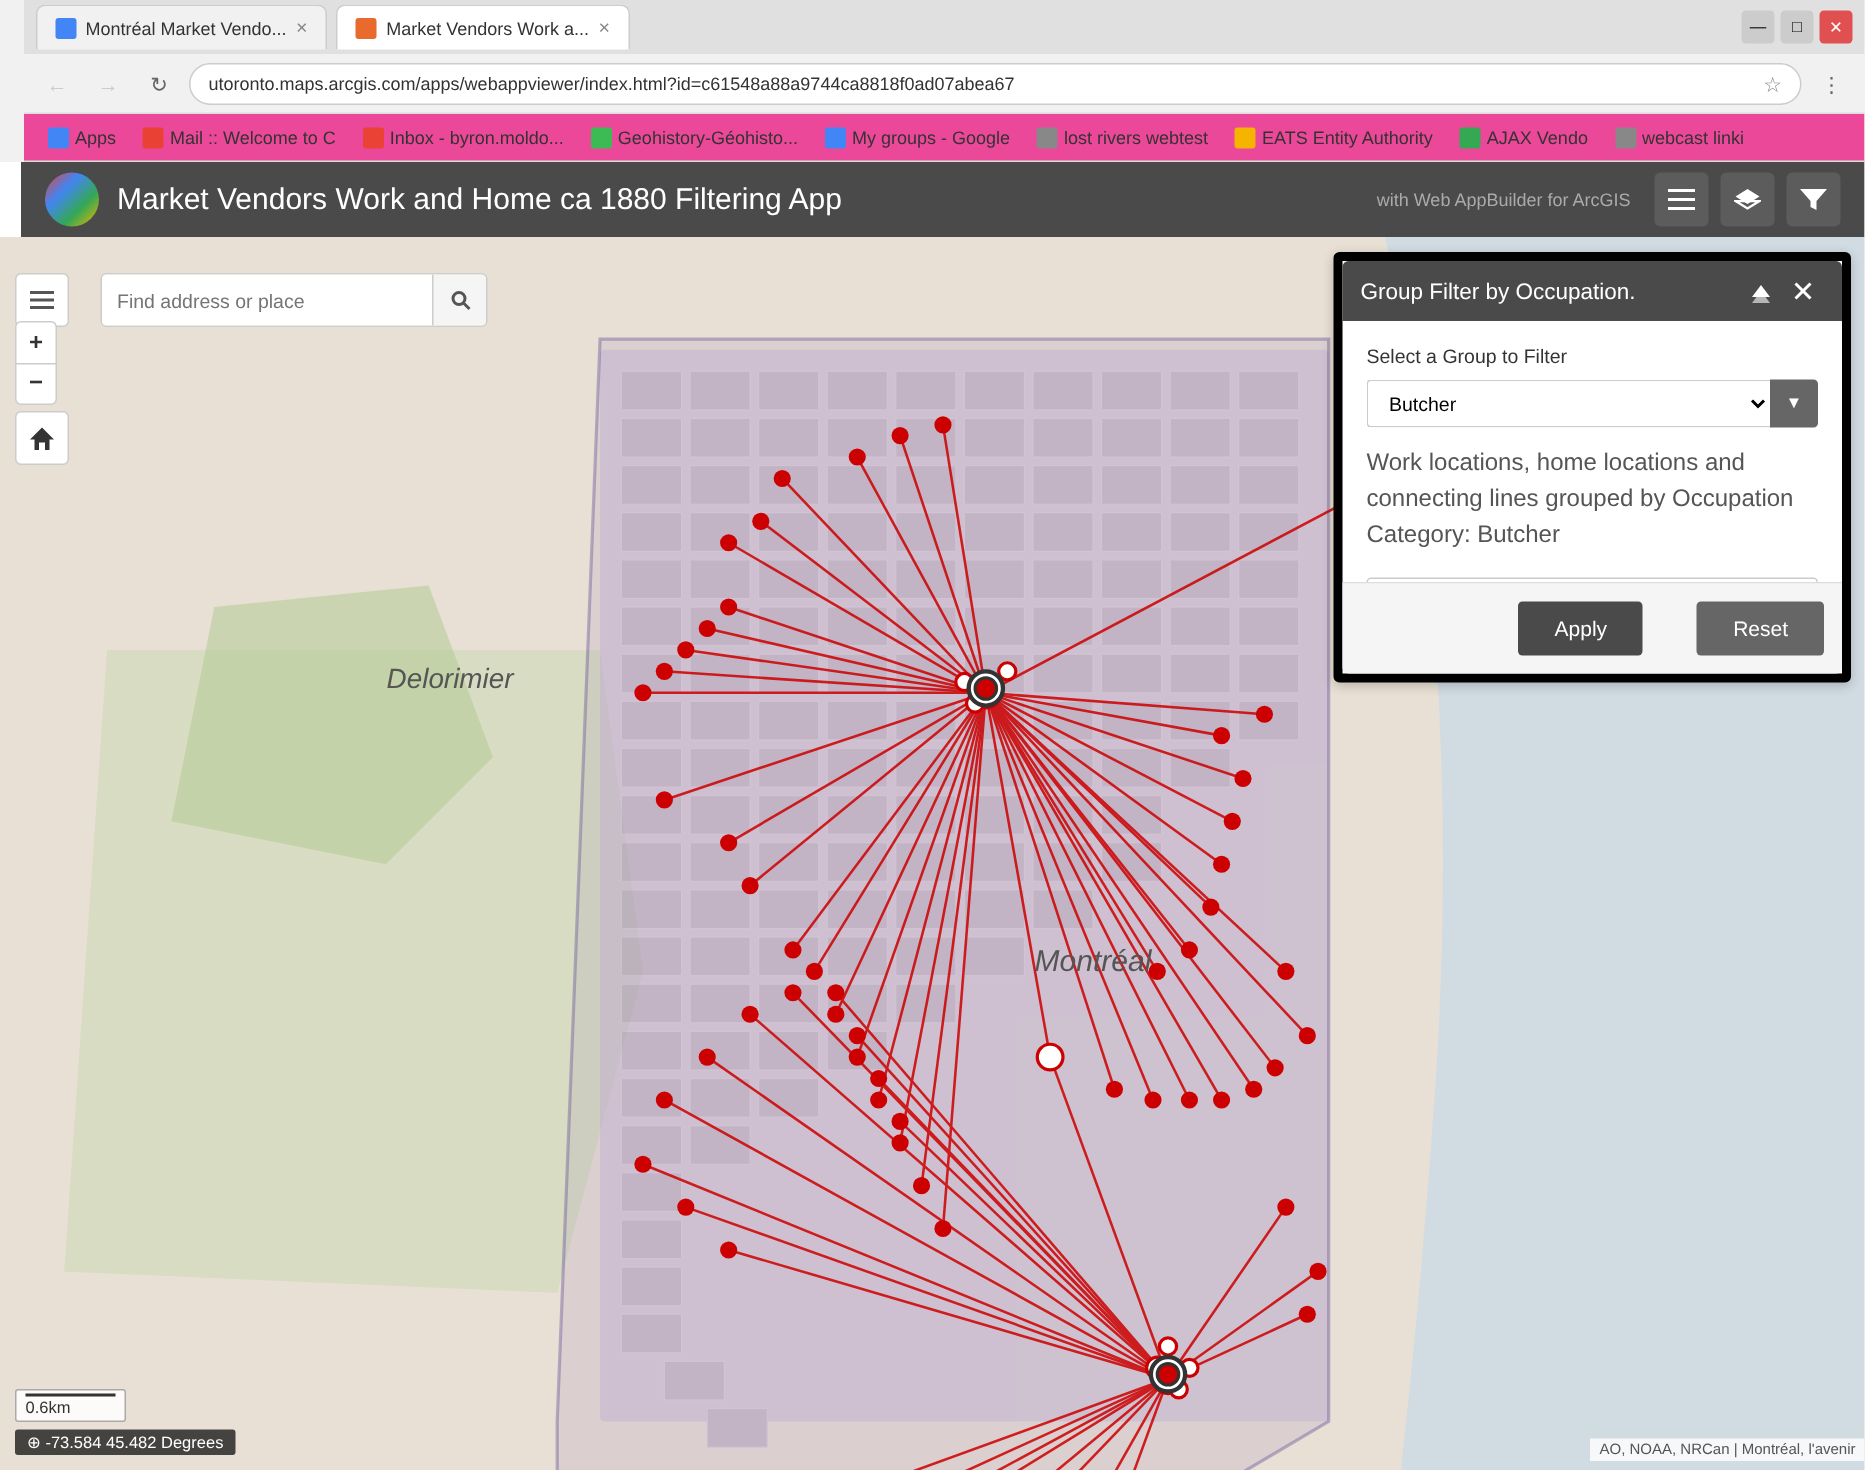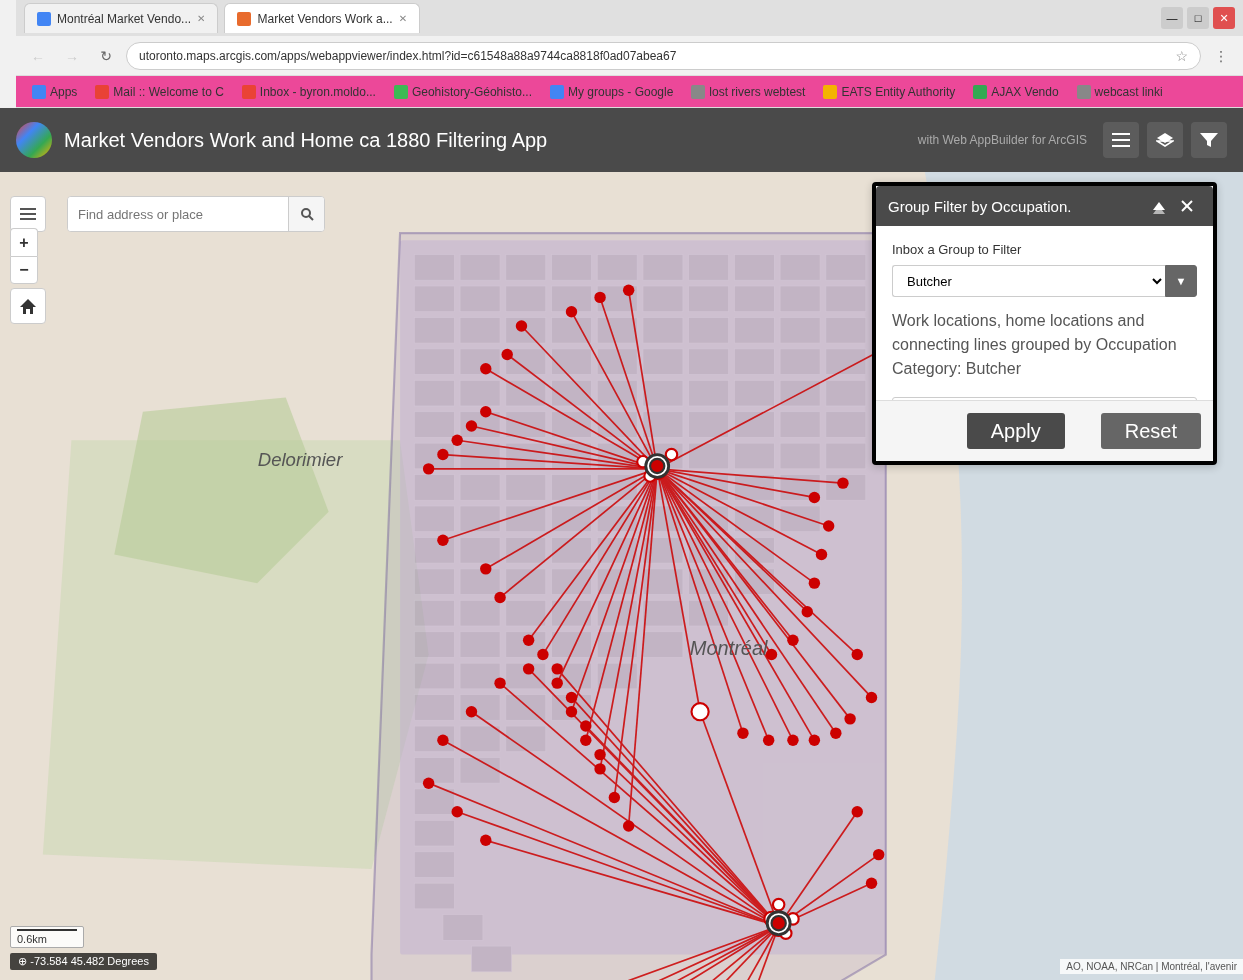--- a/index.html
+++ b/index.html
@@ -141,24 +141,25 @@
       display: flex;
       flex-direction: column;
       position: relative;
     }
 
     
     .app-header {
       display: flex;
       align-items: center;
       background: #4a4a4a;
-      height: 64px;
+      height: 50px;
       padding: 0 16px;
       color: white;
       flex-shrink: 0;
+      margin-left: 14px;
     }
     .app-logo {
       width: 36px; height: 36px;
       background: linear-gradient(135deg, #e94235, #4285f4, #34a853, #f4b400);
       border-radius: 50%;
       margin-right: 12px;
       flex-shrink: 0;
     }
     .app-title {
       font-size: 20px;
@@ -329,24 +330,24 @@
       background: rgba(255,255,255,0.8);
       padding: 2px 6px;
       font-size: 10px;
       color: #555;
     }
 
     
     .side-panel {
       position: absolute;
       top: 10px;
-      right: 26px;
+      right: 9px;
       width: 345px;
       background: white;
-      border: 4px solid #000000;
+      border: 6px solid #000000;
       border-radius: 4px;
       z-index: 200;
       box-shadow: 0 2px 8px rgba(0,0,0,0.2);
     }
     .panel-header {
       display: flex;
       align-items: center;
       background: #4a4a4a;
       color: white;
       padding: 0 12px;
@@ -432,21 +433,21 @@
       width: 100%;
       justify-content: flex-end;
       border-radius: 0 0 4px 4px;
     }
     .action-btn {
       height: 36px;
       padding: 0 24px;
       border: none;
       border-radius: 3px;
       cursor: pointer;
-      font-size: 20px;
+      font-size: 14px;
       font-weight: 500;
     }
     .action-btn.apply {
       background: #4a4a4a;
       color: white;
     }
     .action-btn.reset {
       background: #666;
       color: white;
       margin-left: 28px;
@@ -937,21 +938,21 @@
         </button>
         <button class="panel-close-btn">
           <svg width="12" height="12" viewBox="0 0 12 12" fill="white">
             <line x1="1" y1="1" x2="11" y2="11" stroke="white" stroke-width="2"></line>
             <line x1="11" y1="1" x2="1" y2="11" stroke="white" stroke-width="2"></line>
           </svg>
         </button>
       </div>
 
       <div class="panel-body">
-        <div class="panel-section-label">Inbox a Group to Filter</div>
+        <div class="panel-section-label">Select a Group to Filter</div>
 
         <div class="select-wrapper">
           <select class="select-main">
             <option>Butcher</option>
           </select>
           <div class="select-arrow-btn">
             <span>▼</span>
           </div>
         </div>
 

